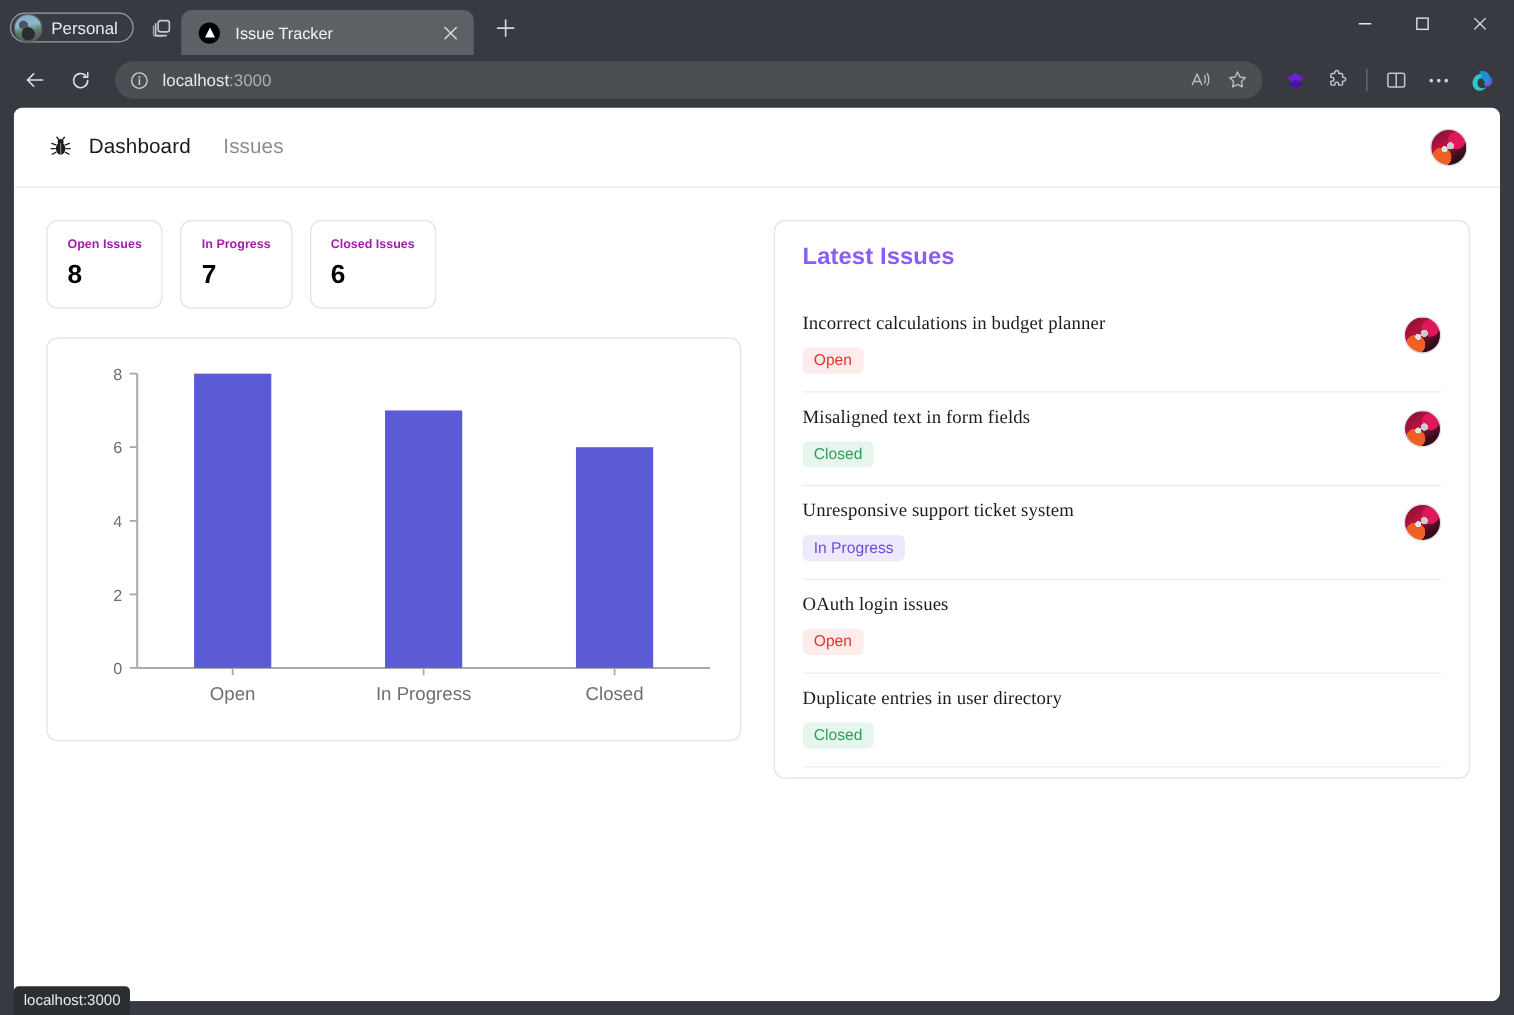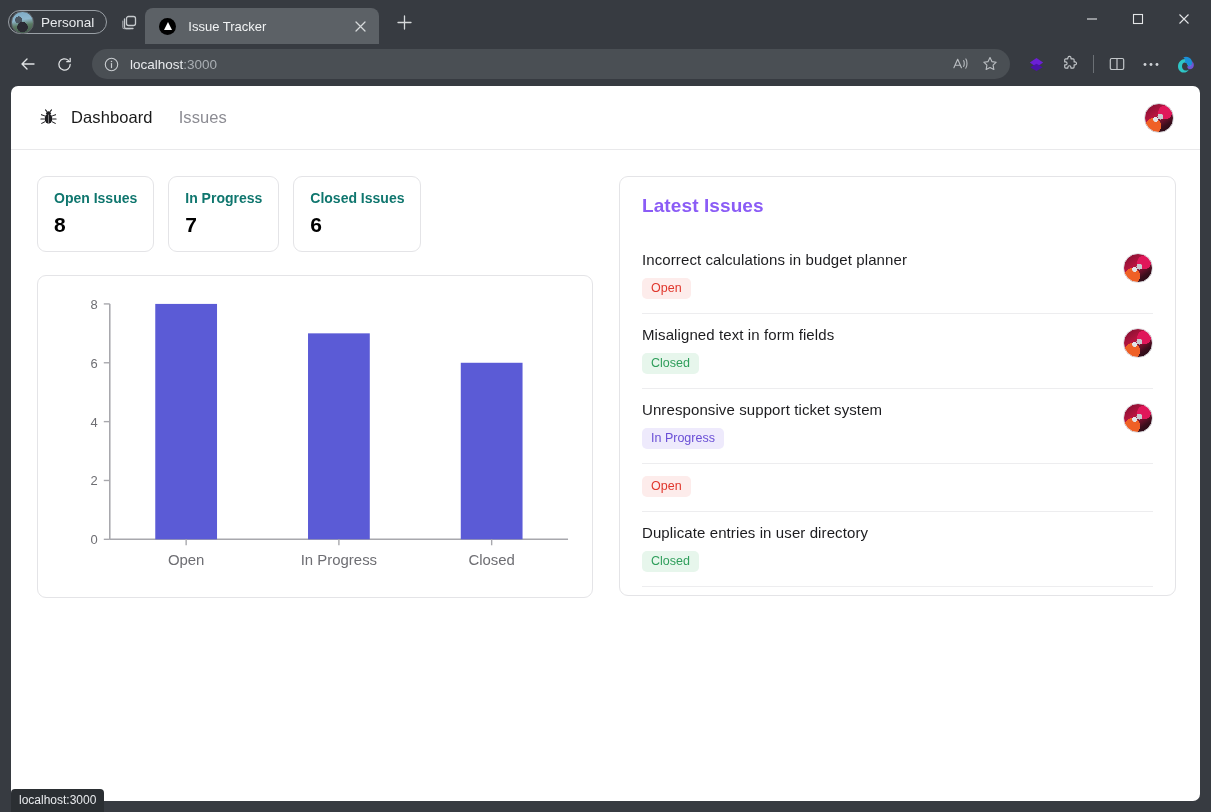--- a/index.html
+++ b/index.html
@@ -191,21 +191,21 @@
 
   
   .stats { display: flex; gap: 14px; margin-bottom: 23px; }
   .stat-card {
     border: 1px solid #e4e4e7;
     border-radius: 9px;
     background: #fff;
     padding: 13px 16px 14px 16px;
     min-width: 0;
   }
-  .stat-label { font-size: 14px; color: #0f766e; font-weight: 600; white-space: nowrap; }
+  .stat-label { font-size: 10px; color: #a21caf; font-weight: 600; white-space: nowrap; }
   .stat-value { font-size: 21px; font-weight: 700; color: #000; margin-top: 7px; }
 
   
   .chart-card {
     border: 1px solid #e4e4e7;
     border-radius: 9px;
     background: #fff;
     height: 323px;
     padding: 16px 14px 10px 10px;
     position: relative;
@@ -226,21 +226,21 @@
     font-size: 19px; font-weight: 700; color: #8b5cf6;
     margin-bottom: 22px; letter-spacing: .1px;
   }
   .issue-row {
     display: flex; align-items: flex-start;
     padding: 12px 0 14px 0;
     border-bottom: 1px solid #ededef;
     cursor: default;
   }
   .issue-main { flex: 1 1 auto; min-width: 0; }
-  .issue-title { font-size: 15px; color: #1c1c1f; margin-bottom: 10px; letter-spacing: .1px; }
+  .issue-title { font-size: 15px; color: #1c1c1f; margin-bottom: 10px; letter-spacing: .1px; font-family: Liberation Serif, serif; }
   .badge {
     display: inline-block;
     font-size: 12.5px;
     padding: 3px 9px 4px 9px;
     border-radius: 5px;
     font-weight: 500;
   }
   .badge.open     { background: #fdeceb; color: #e0362c; }
   .badge.closed   { background: #e7f6ec; color: #2f9e5b; }
   .badge.progress { background: #eeeafc; color: #6a4fd6; }
@@ -478,21 +478,21 @@
                 </div>
                 <div class="issue-row">
                   <div class="issue-main"><div class="issue-title">Misaligned text in form fields</div><span class="badge closed">Closed</span></div>
                   <div class="issue-avatar"></div>
                 </div>
                 <div class="issue-row">
                   <div class="issue-main"><div class="issue-title">Unresponsive support ticket system</div><span class="badge progress">In Progress</span></div>
                   <div class="issue-avatar"></div>
                 </div>
                 <div class="issue-row">
-                  <div class="issue-main"><span class="badge open">Open</span></div>
+                  <div class="issue-main"><div class="issue-title">OAuth login issues</div><span class="badge open">Open</span></div>
                 </div>
                 <div class="issue-row">
                   <div class="issue-main"><div class="issue-title">Duplicate entries in user directory</div><span class="badge closed">Closed</span></div>
                 </div>
               </div>
           </div>
         </div>
 
       </div>
     </div>

